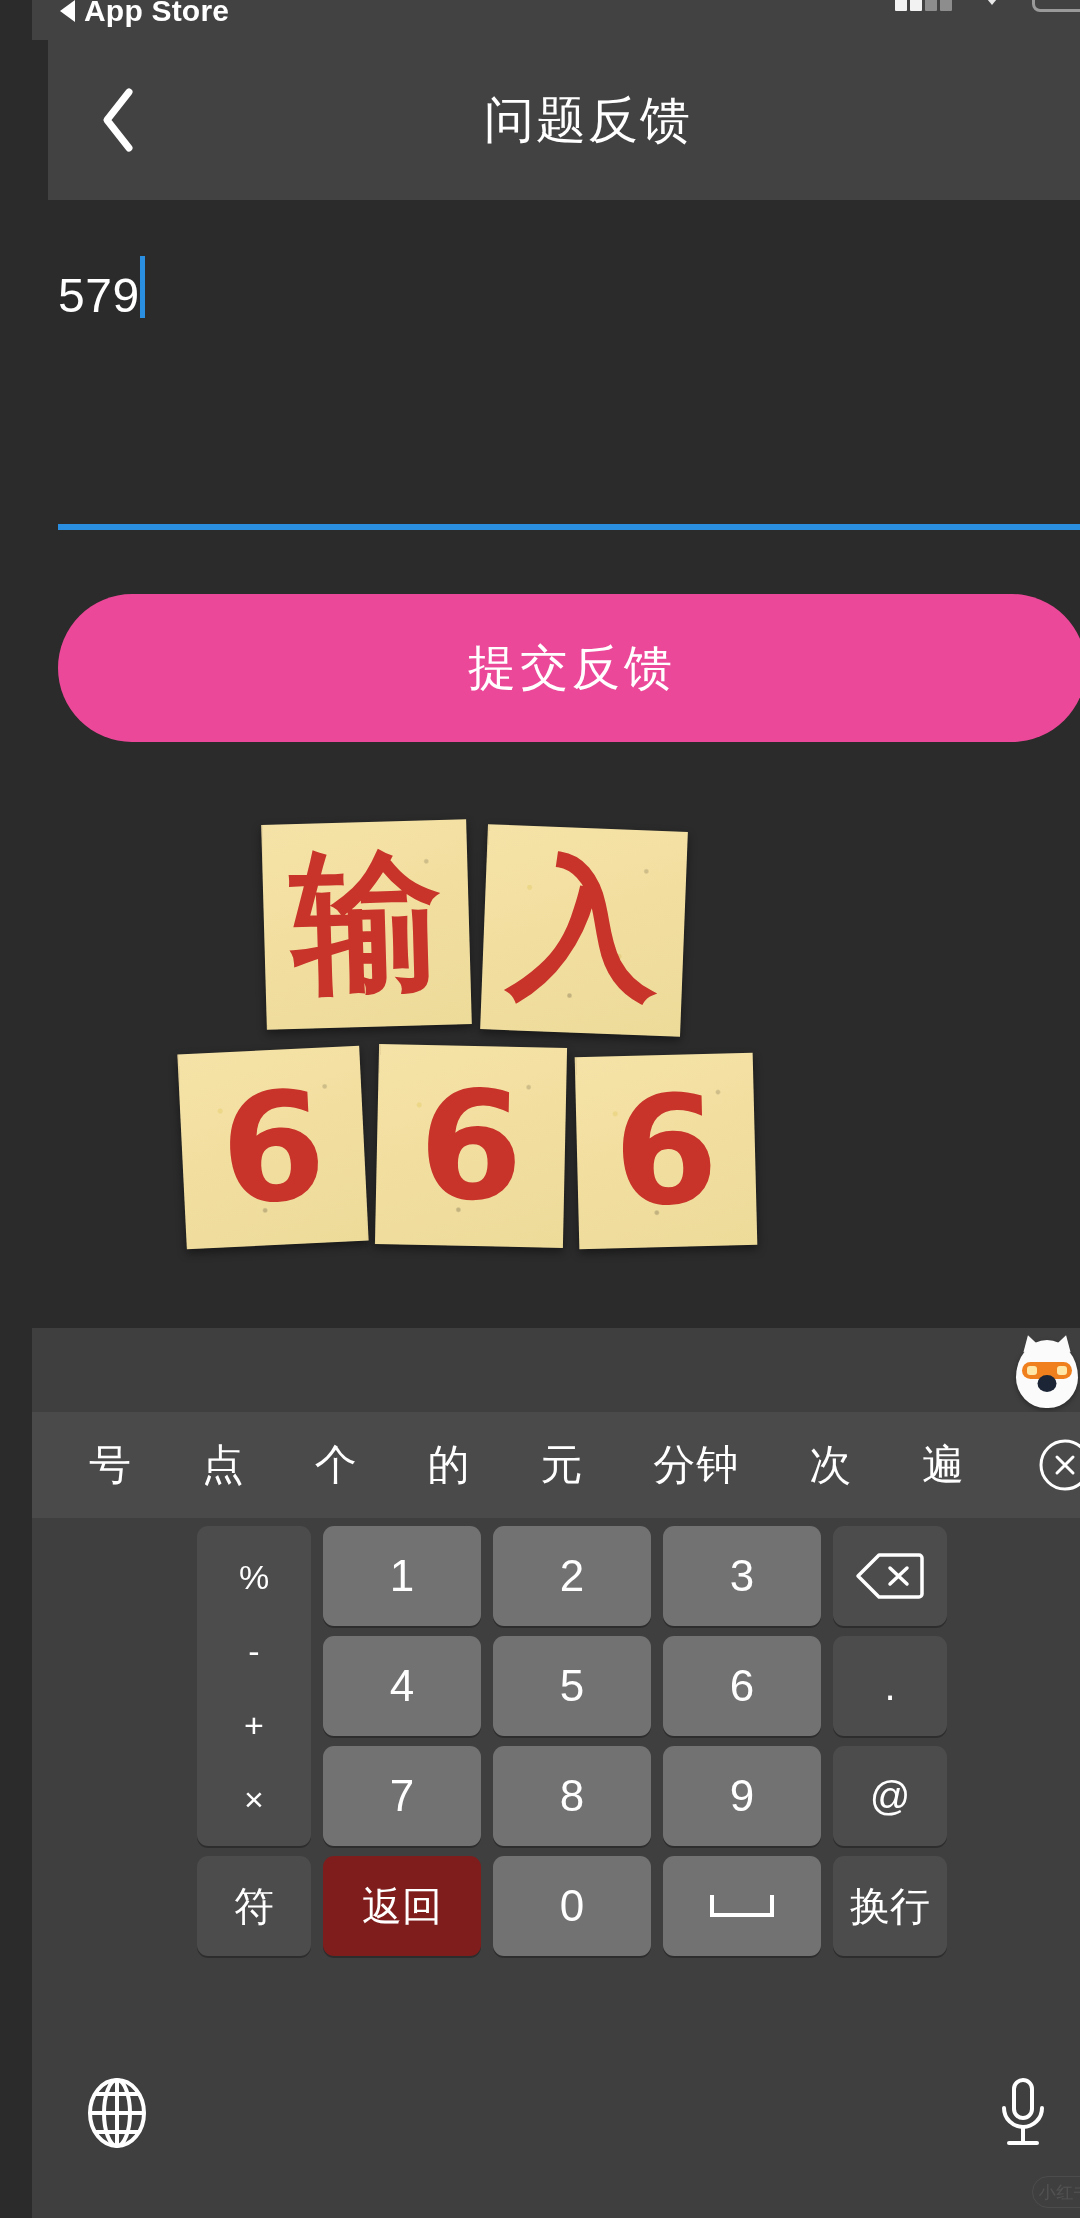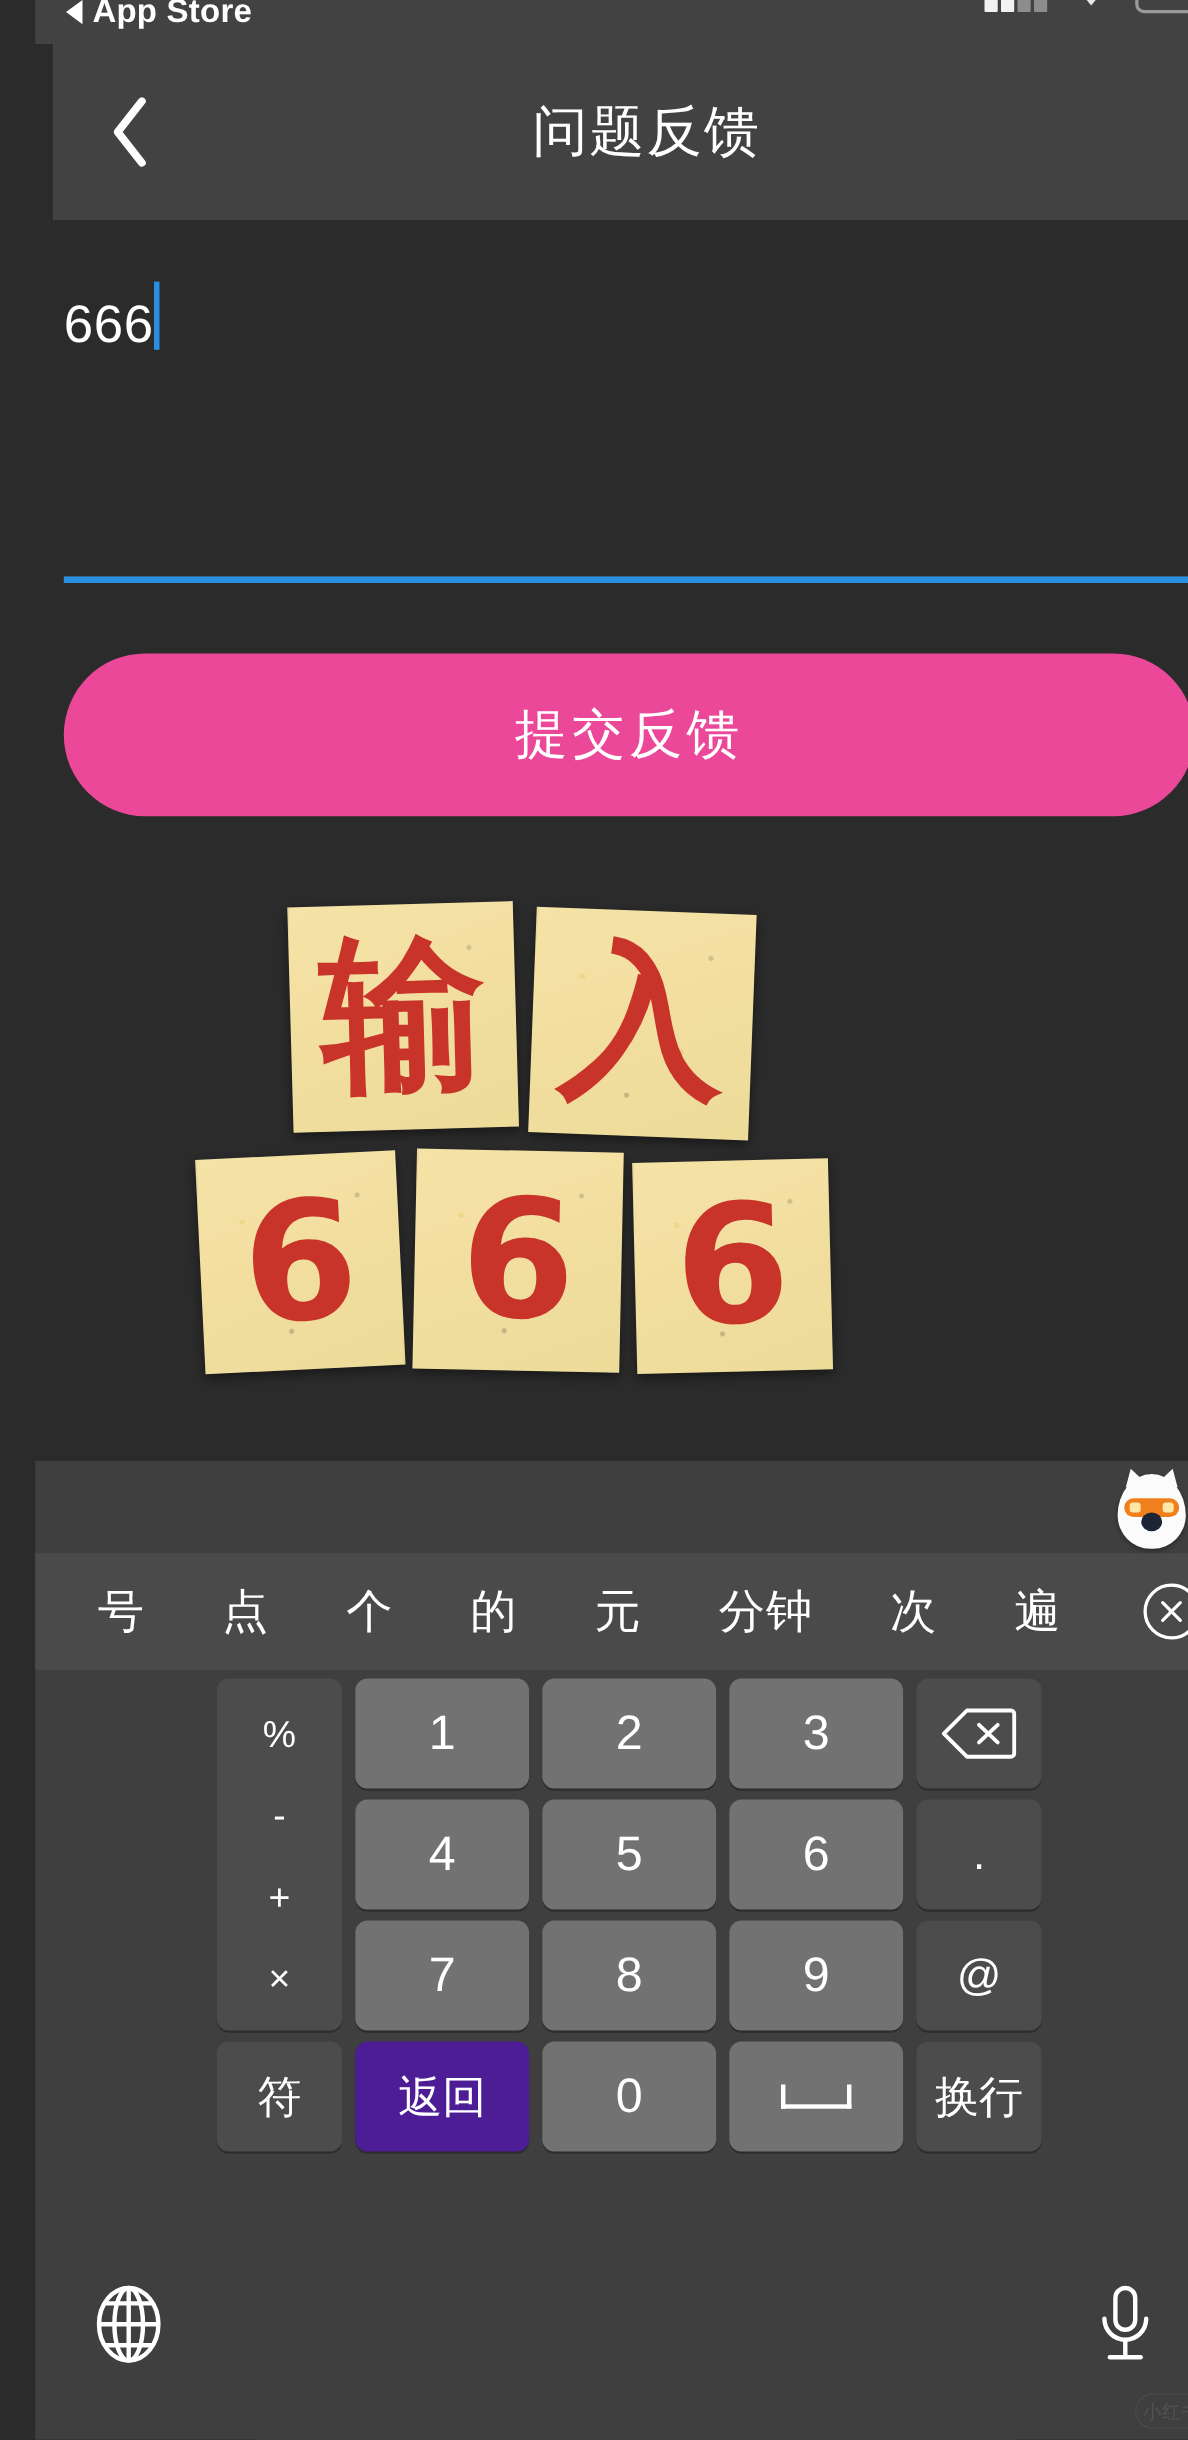--- a/index.html
+++ b/index.html
@@ -208,21 +208,21 @@
   .key-fn   { background: #4c4c4c; font-size: 40px; font-weight: 400; }
   .key-ops {
     grid-column: 1; grid-row: 1 / span 3;
     background: #4c4c4c; border-radius: 11px;
     display: flex; flex-direction: column;
     align-items: center; justify-content: space-around;
     padding: 14px 0 10px 0;
     box-shadow: 0 2px 0 rgba(0,0,0,.28);
   }
   .key-ops span { color: #ffffff; font-size: 34px; line-height: 1; }
-  .key-return { background: #4c1d95; font-size: 40px; text-align: center; }
+  .key-return { background: #7f1d1d; font-size: 40px; text-align: center; }
   .key-space { background: #727272; }
   .space-glyph {
     width: 64px; height: 22px;
     border-left: 4px solid #ffffff;
     border-right: 4px solid #ffffff;
     border-bottom: 4px solid #ffffff;
   }
   .key svg { display: block; }
 
   .kb-bottom {
@@ -275,21 +275,21 @@
           <path d="M31 5 L9 33 L31 61" stroke="#ffffff" stroke-width="7" stroke-linecap="round" stroke-linejoin="round"></path>
         </svg>
       </span>
     </div>
     <div class="nav-title">问题反馈</div>
   </div>
 
   <div class="content">
 
     <div class="field-wrap">
-      <div class="field-text">666</div>
+      <div class="field-text">579</div>
       <div class="caret"></div>
       <div class="field-underline"></div>
     </div>
 
     <button class="submit-btn">提交反馈</button>
 
     <div class="illus">
       <div class="card c-shu">
         <span>输</span>
       </div>

